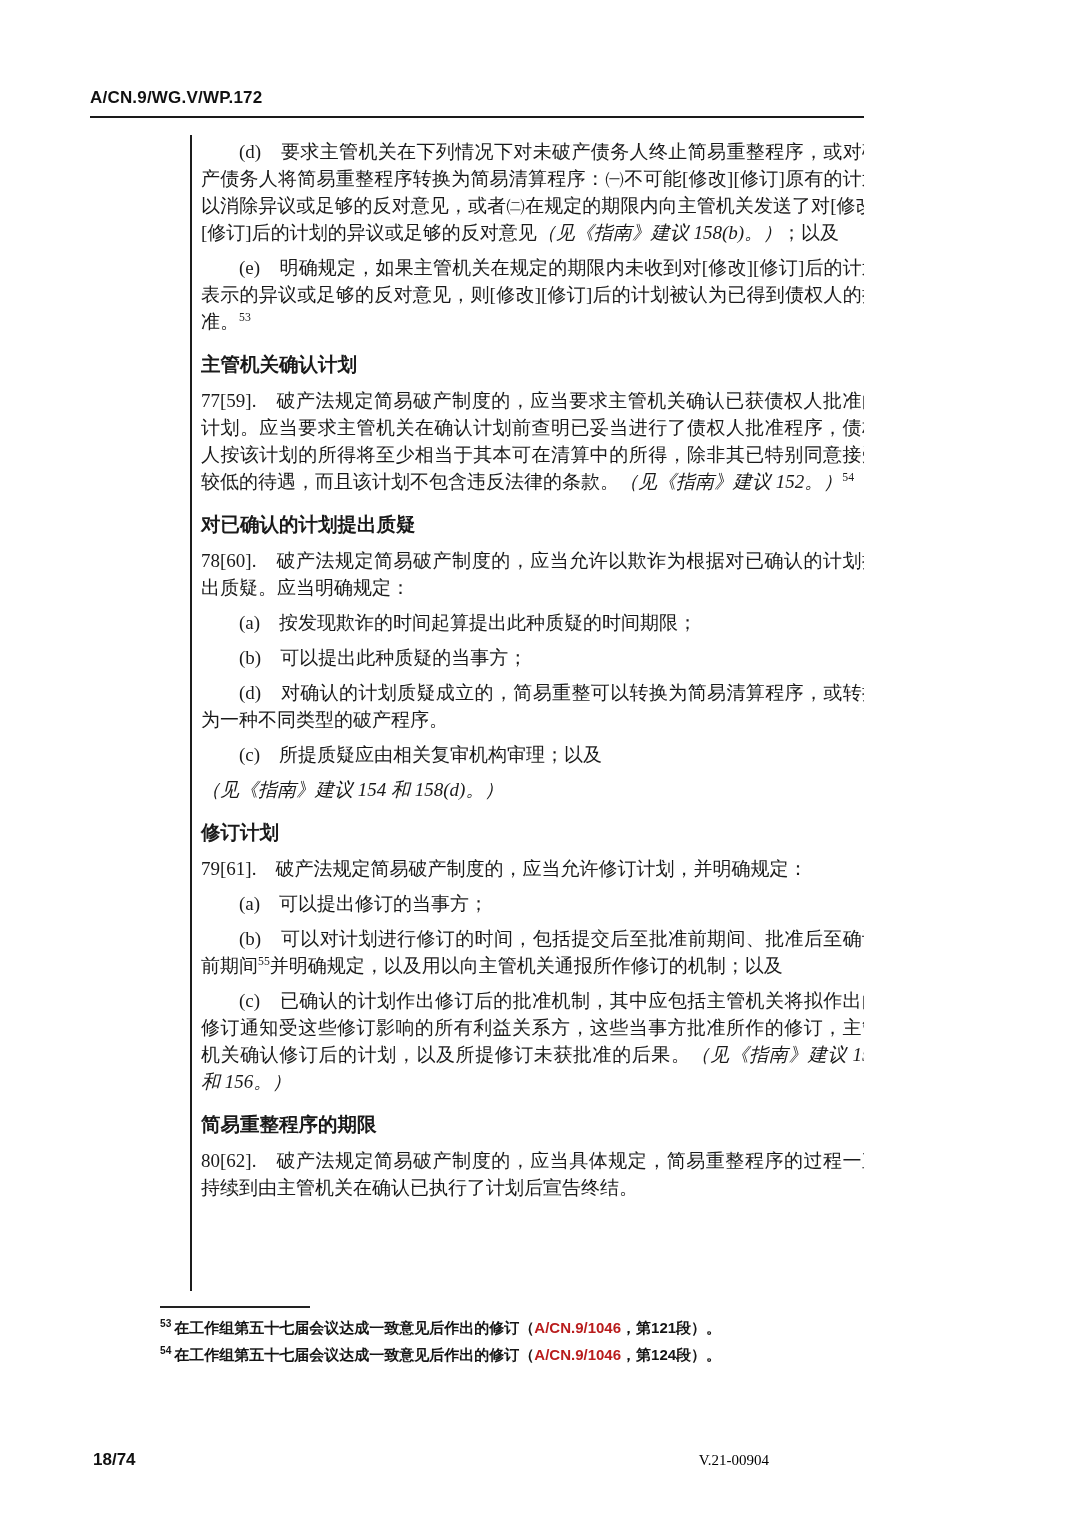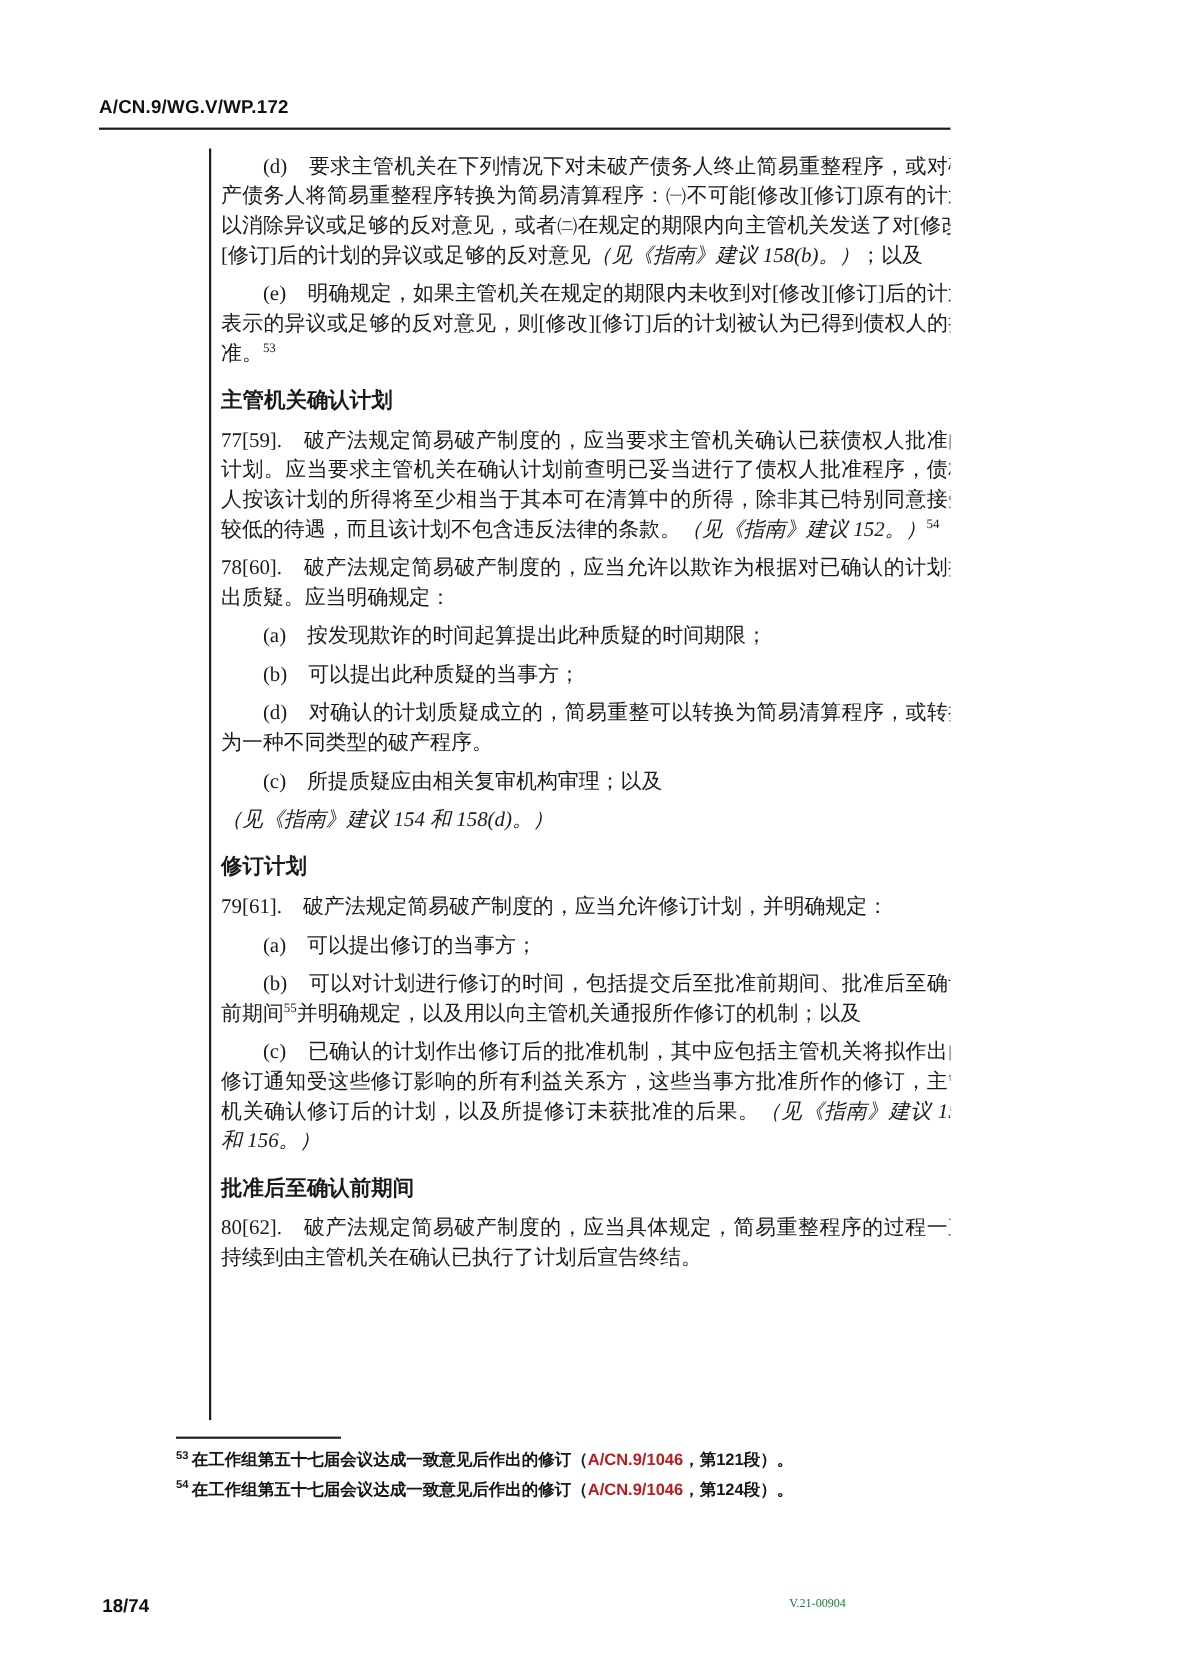--- a/index.html
+++ b/index.html
@@ -121,22 +121,22 @@
     font-family: "Liberation Sans", "DejaVu Sans", sans-serif;
     font-weight: 700;
     font-size: 17px;
     color: #111;
   }
   .doc-code {
     position: absolute;
     right: 95px;
     top: 1452px;
     font-family: "Liberation Serif", "DejaVu Serif", serif;
-    font-size: 11px;
-    color: #15803d;
+    font-size: 15px;
+    color: #000000;
     margin-left: 48px;
   }
 </style>
 </head>
 <body>
 
 <div class="page">
 
   <div class="doc-symbol">A/CN.9/WG.V/WP.172</div>
   <div class="header-rule"></div>
@@ -147,39 +147,40 @@
   <div class="content">
 
     <p class="indent"><span class="run run-normal">(d)　要求主管机关在下列情况下对未破产债务人终止简易重整程序，或对破产债务人将简易重整程序转换为简易清算程序：㈠不可能[修改][修订]原有的计划以消除异议或足够的反对意见，或者㈡在规定的期限内向主管机关发送了对[修改][修订]后的计划的异议或足够的反对意见</span><span class="run run-cite">（见《指南》建议 158(b)。）</span><span class="run run-normal">；以及</span></p>
 
     <p class="indent"><span class="run run-normal">(e)　明确规定，如果主管机关在规定的期限内未收到对[修改][修订]后的计划表示的异议或足够的反对意见，则[修改][修订]后的计划被认为已得到债权人的批准。</span><span class="run run-sup">53</span></p>
 
     <h3>主管机关确认计划</h3>
 
     <p><span class="run run-normal">77[59].　破产法规定简易破产制度的，应当要求主管机关确认已获债权人批准的计划。应当要求主管机关在确认计划前查明已妥当进行了债权人批准程序，债权人按该计划的所得将至少相当于其本可在清算中的所得，除非其已特别同意接受较低的待遇，而且该计划不包含违反法律的条款。</span><span class="run run-cite">（见《指南》建议 152。）</span><span class="run run-sup">54</span></p>
 
+    <h3>对已确认的计划提出质疑</h3>
 
     <p><span class="run run-normal">78[60].　破产法规定简易破产制度的，应当允许以欺诈为根据对已确认的计划提出质疑。应当明确规定：</span></p>
 
     <p class="indent"><span class="run run-normal">(a)　按发现欺诈的时间起算提出此种质疑的时间期限；</span></p>
     <p class="indent"><span class="run run-normal">(b)　可以提出此种质疑的当事方；</span></p>
     <p class="indent"><span class="run run-normal">(d)　对确认的计划质疑成立的，简易重整可以转换为简易清算程序，或转换为一种不同类型的破产程序。</span></p>
     <p class="indent"><span class="run run-normal">(c)　所提质疑应由相关复审机构审理；以及</span></p>
 
     <p><span class="run run-cite">（见《指南》建议 154 和 158(d)。）</span></p>
 
     <h3>修订计划</h3>
 
     <p><span class="run run-normal">79[61].　破产法规定简易破产制度的，应当允许修订计划，并明确规定：</span></p>
 
     <p class="indent"><span class="run run-normal">(a)　可以提出修订的当事方；</span></p>
     <p class="indent"><span class="run run-normal">(b)　可以对计划进行修订的时间，包括提交后至批准前期间、批准后至确认前期间</span><span class="run run-sup">55</span><span class="run run-normal">并明确规定，以及用以向主管机关通报所作修订的机制；以及</span></p>
     <p class="indent"><span class="run run-normal">(c)　已确认的计划作出修订后的批准机制，其中应包括主管机关将拟作出的修订通知受这些修订影响的所有利益关系方，这些当事方批准所作的修订，主管机关确认修订后的计划，以及所提修订未获批准的后果。</span><span class="run run-cite">（见《指南》建议 155 和 156。）</span></p>
 
-    <h3>批准后至确认前期间</h3>
+    <h3>简易重整程序的期限</h3>
 
     <p><span class="run run-normal">80[62].　破产法规定简易破产制度的，应当具体规定，简易重整程序的过程一直持续到由主管机关在确认已执行了计划后宣告终结。</span></p>
 
   </div>
 
   <div class="footnotes">
     <div class="fn-rule"></div>
     <p><span class="run run-fnsup">53</span><span class="run run-normal">在工作组第五十七届会议达成一致意见后作出的修订（</span><span class="run run-link">A/CN.9/1046</span><span class="run run-normal">，第121段）。</span></p>
     <p><span class="run run-fnsup">54</span><span class="run run-normal">在工作组第五十七届会议达成一致意见后作出的修订（</span><span class="run run-link">A/CN.9/1046</span><span class="run run-normal">，第124段）。</span></p>
   </div>

